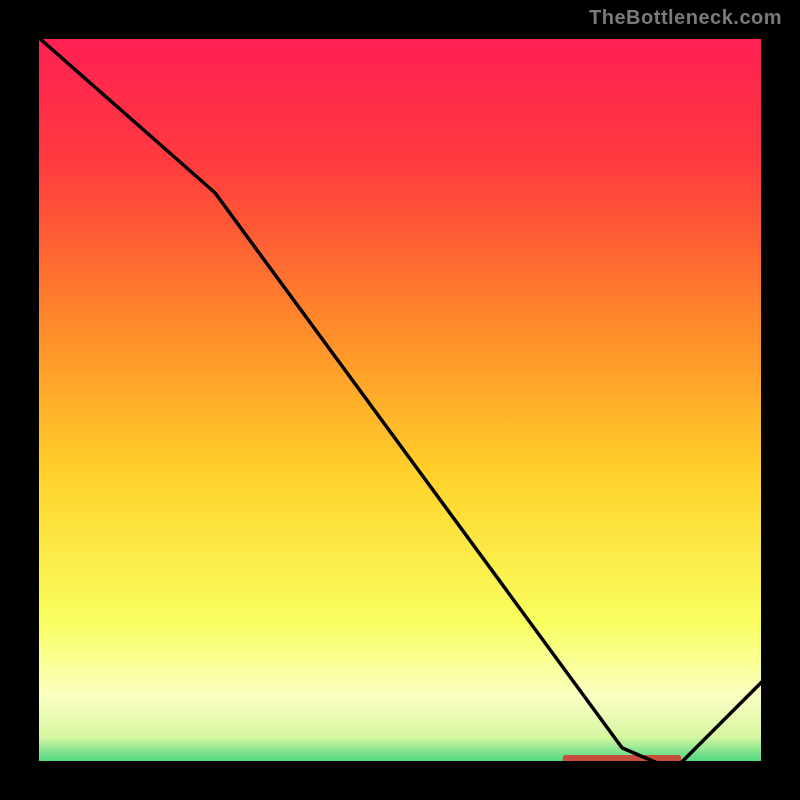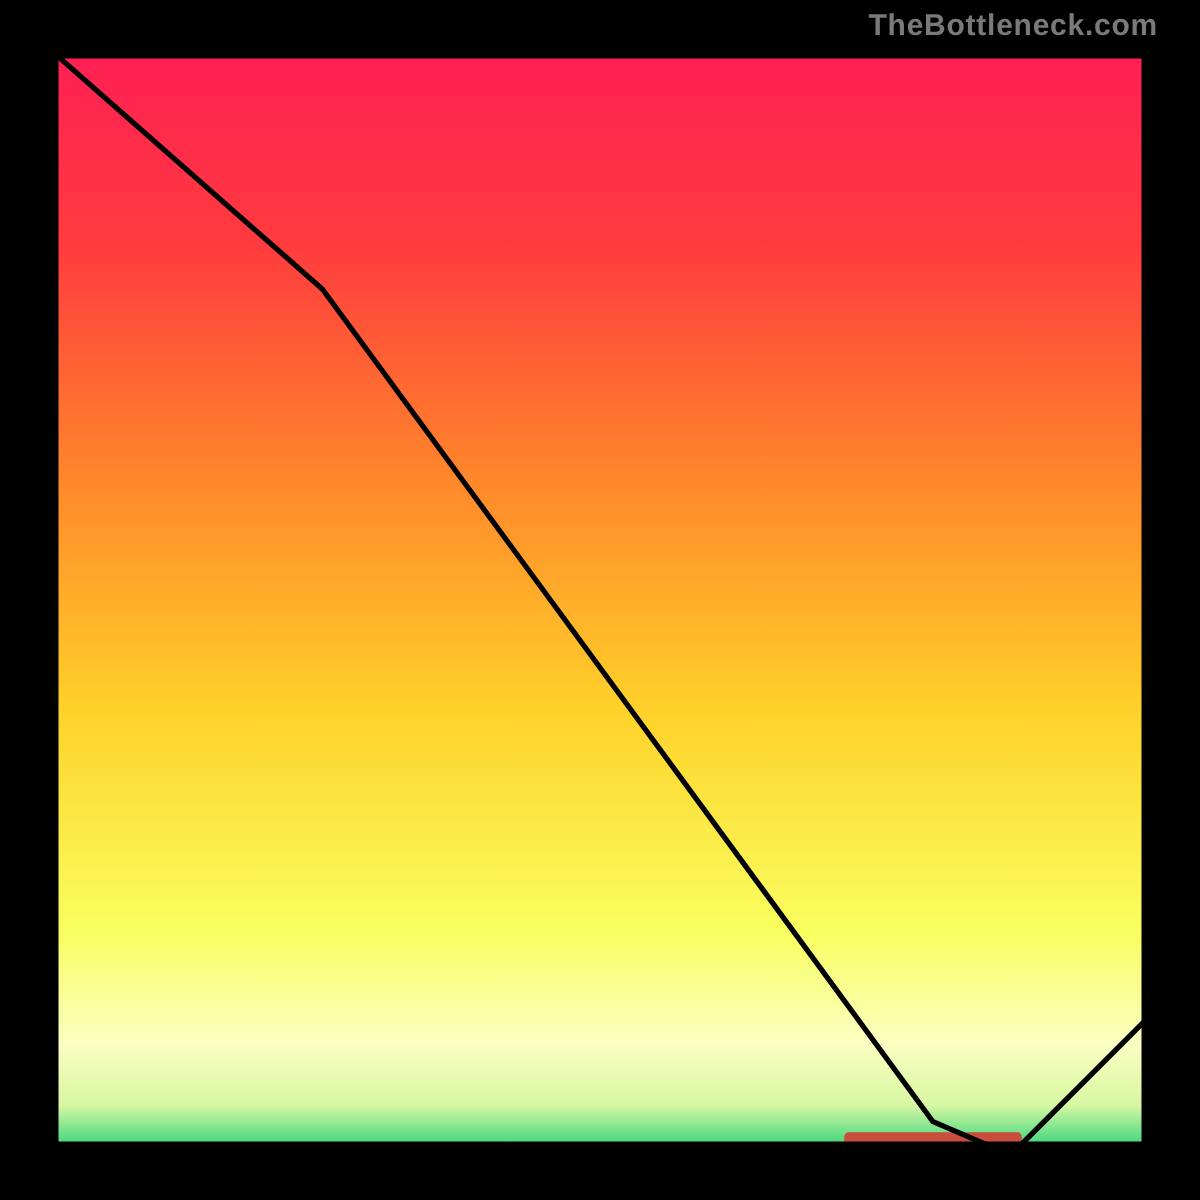--- a/index.html
+++ b/index.html
@@ -13,21 +13,21 @@
   }
   .frame {
     position: relative;
     width: 800px;
     height: 800px;
     background: #000;
   }
   .watermark {
     position: absolute;
     top: 6px;
-    right: 28px;
+    right: 18px;
     color: #7a7a7a;
     font-size: 20px;
     font-weight: 600;
     letter-spacing: 0.5px;
   }
   svg.plot {
     position: absolute;
     left: 30px;
     top: 30px;
     width: 740px;

